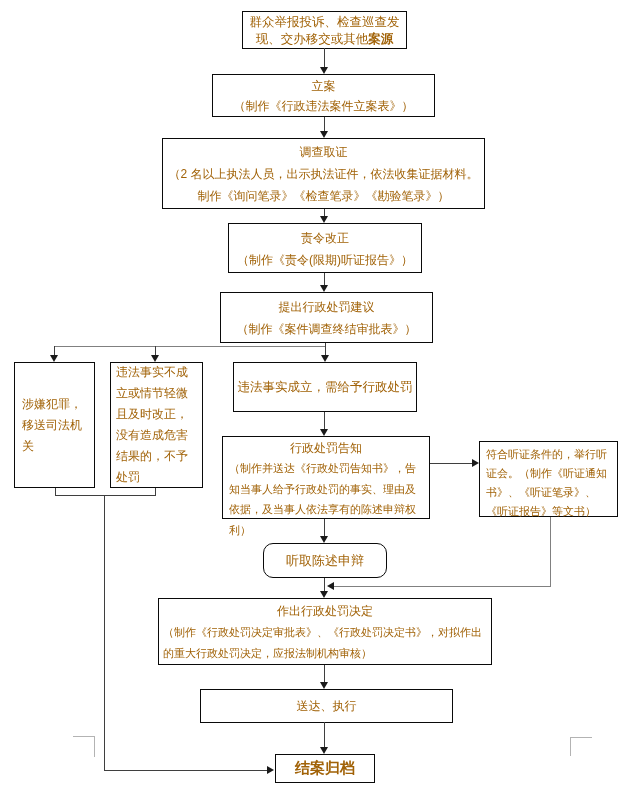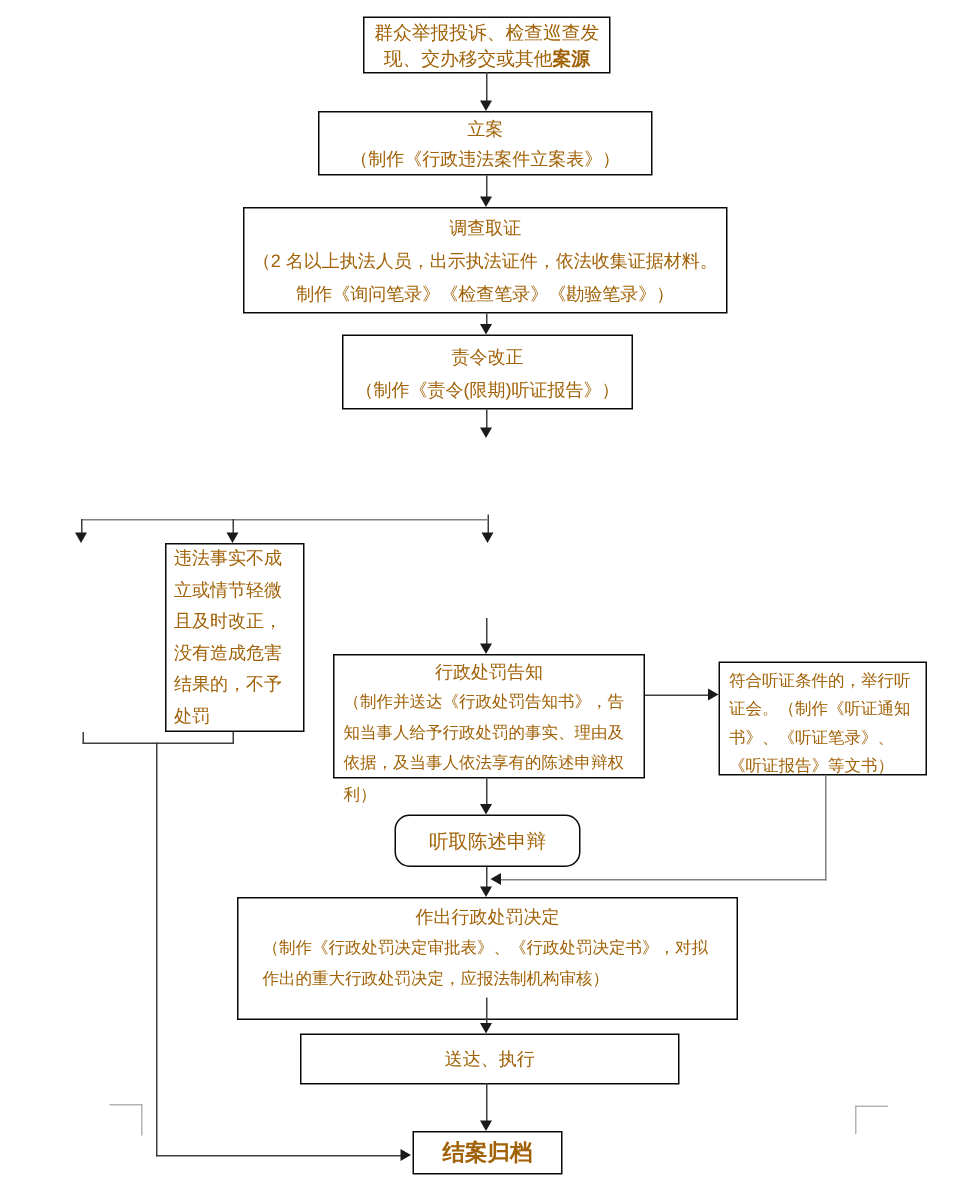--- a/index.html
+++ b/index.html
@@ -37,21 +37,21 @@
     text-align:left;padding:2px 5px;font-size:12px;line-height:21px;}
   #n-facts{left:233px;top:362px;width:184px;height:50px;display:flex;align-items:center;
     justify-content:center;font-size:12.5px;}
   #n-notice{left:222px;top:436px;width:208px;height:83px;padding:1px 6px;}
   #n-notice .nt{line-height:20px;}
   #n-notice .nd{font-size:11px;line-height:20.5px;text-align:left;}
   #n-hearing{left:479px;top:441px;width:139px;height:76px;text-align:left;
     padding:3px 6px;font-size:11px;line-height:19px;}
   #n-statement{left:263px;top:543px;width:124px;height:35px;display:flex;align-items:center;
     justify-content:center;font-size:13px;border-radius:10px;}
-  #n-decision{left:158px;top:598px;width:334px;height:82px;padding:2px 16px;}
+  #n-decision{left:158px;top:598px;width:334px;height:67px;padding:2px 4px;}
   #n-decision .nt{line-height:21px;}
   #n-decision .nd{font-size:11px;line-height:21px;text-align:left;}
   #n-delivery{left:200px;top:689px;width:253px;height:34px;display:flex;align-items:center;
     justify-content:center;font-size:12px;}
   #n-closing{left:275px;top:754px;width:100px;height:29px;display:flex;align-items:center;
     justify-content:center;font-size:15px;font-weight:600;}
 </style>
 </head>
 <body>
 
@@ -69,26 +69,36 @@
   <div class="node" id="n-investigation">
     <div class="nt">调查取证</div>
     <div class="nd">（2 名以上执法人员，出示执法证件，依法收集证据材料。制作《询问笔录》《检查笔录》《勘验笔录》）</div>
   </div>
 
   <div class="node" id="n-order">
     <div class="nt">责令改正</div>
     <div class="nd">（制作《责令(限期)听证报告》）</div>
   </div>
 
+  <div class="node" id="n-proposal">
+    <div class="nt">提出行政处罚建议</div>
+    <div class="nd">（制作《案件调查终结审批表》）</div>
+  </div>
 
+  <div class="node" id="n-transfer">
+    <span>涉嫌犯罪，移送司法机关</span>
+  </div>
 
   <div class="node" id="n-nopenalty">
     <span>违法事实不成立或情节轻微且及时改正，没有造成危害结果的，不予处罚</span>
   </div>
 
+  <div class="node" id="n-facts">
+    <span>违法事实成立，需给予行政处罚</span>
+  </div>
 
   <div class="node" id="n-notice">
     <div class="nt">行政处罚告知</div>
     <div class="nd">（制作并送达《行政处罚告知书》，告知当事人给予行政处罚的事实、理由及依据，及当事人依法享有的陈述申辩权利）</div>
   </div>
 
   <div class="node" id="n-hearing">
     <span>符合听证条件的，举行听证会。（制作《听证通知书》、《听证笔录》、《听证报告》等文书）</span>
   </div>
 

